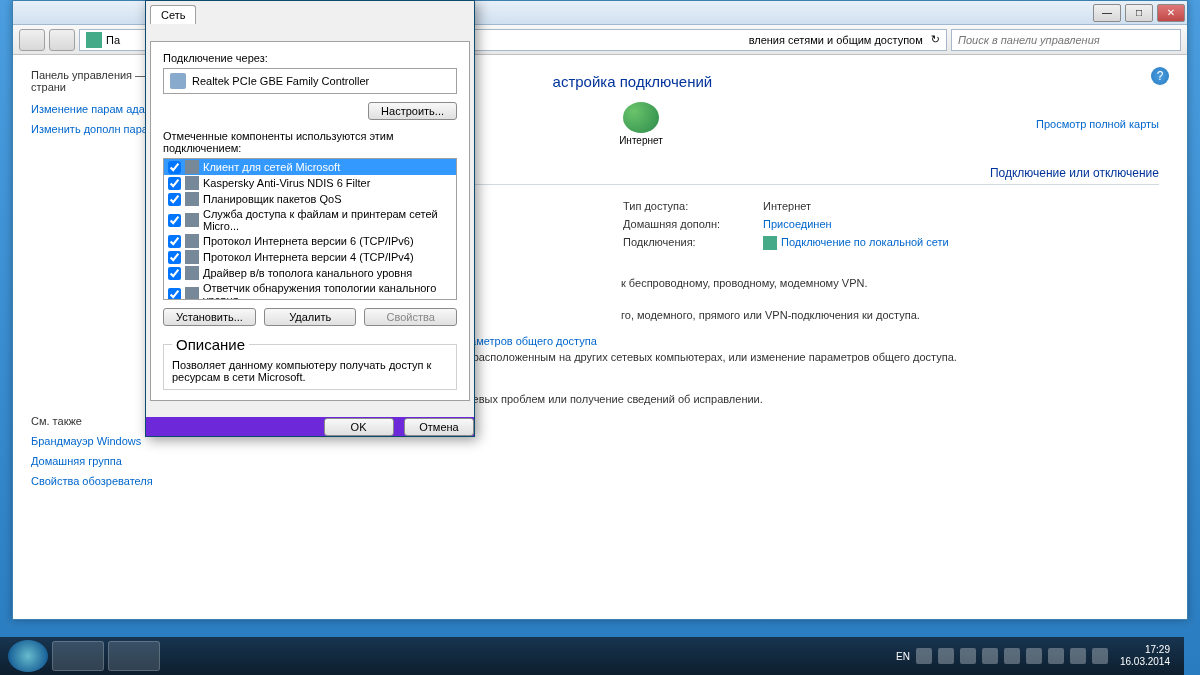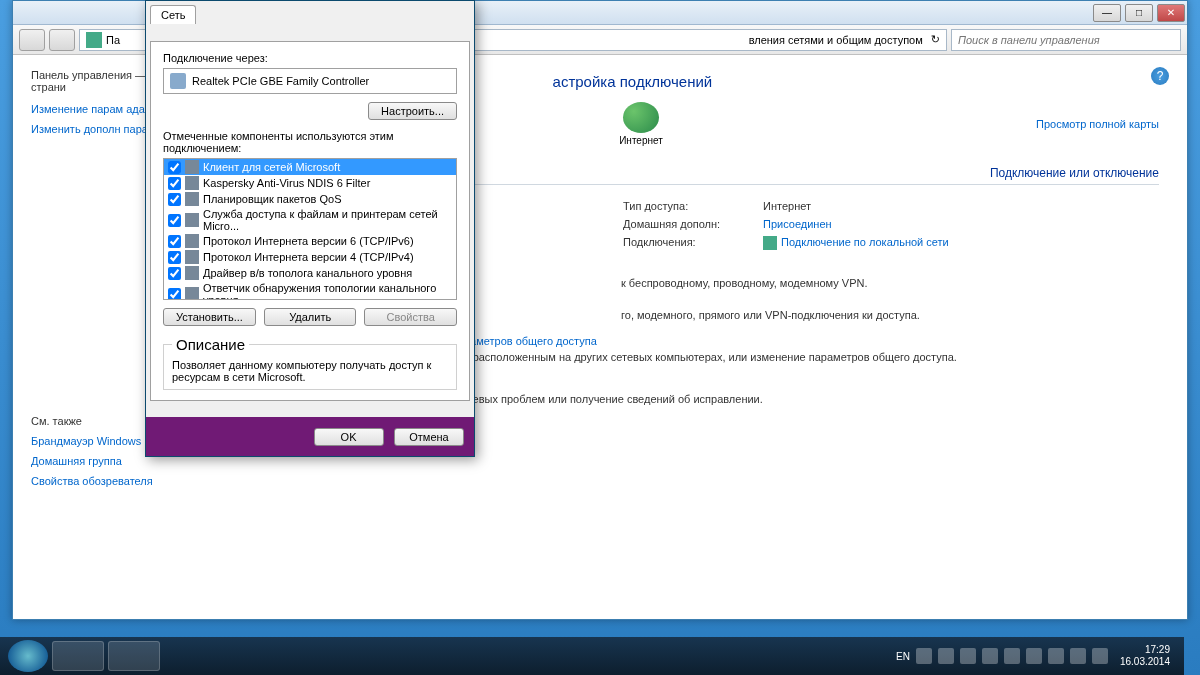--- a/index.html
+++ b/index.html
@@ -62,21 +62,21 @@
 .btn-row-right { text-align: right; margin-bottom: 10px; }
 .components-box { border: 1px solid #a0a0a0; height: 142px; overflow: hidden; background: #fff; margin-bottom: 8px; }
 .comp-item { display: flex; align-items: center; padding: 1px 4px; gap: 4px; font-size: 11px; }
 .comp-item.selected { background: #3399ff; color: #fff; }
 .comp-check { width: 13px; height: 13px; }
 .comp-icon { width: 14px; height: 14px; background: #789; flex-shrink: 0; }
 .btn-row-3 { display: flex; gap: 8px; margin-bottom: 10px; }
 .btn-row-3 .btn { flex: 1; }
 .desc-group { border: 1px solid #d0d0d0; padding: 6px 8px; }
 .desc-group legend { font-size: 15px; padding: 0 4px; }
-.dialog-footer { padding: 10px; text-align: right; background: #701a75; }
+.dialog-footer { text-align: right; background: #6d28d9; }
 .dialog-footer .btn { margin-left: 6px; min-width: 70px; }
 
 
 .taskbar { position: absolute; left: 0; right: 16px; bottom: 0; height: 38px; background: linear-gradient(to bottom, rgba(20,40,60,0.85), rgba(10,20,30,0.9)); display: flex; align-items: center; padding: 0 8px; }
 .start-orb { width: 40px; height: 32px; background: radial-gradient(circle, #6bc, #048); border-radius: 50%; }
 .task-btn { width: 52px; height: 30px; margin-left: 4px; background: rgba(255,255,255,0.15); border: 1px solid rgba(255,255,255,0.2); border-radius: 3px; }
 .tray { margin-left: auto; display: flex; align-items: center; gap: 6px; color: #fff; font-size: 10px; }
 .tray-icon { width: 16px; height: 16px; background: rgba(255,255,255,0.3); border-radius: 2px; }
 .clock { text-align: right; line-height: 1.2; padding: 0 6px; }
 </style>

